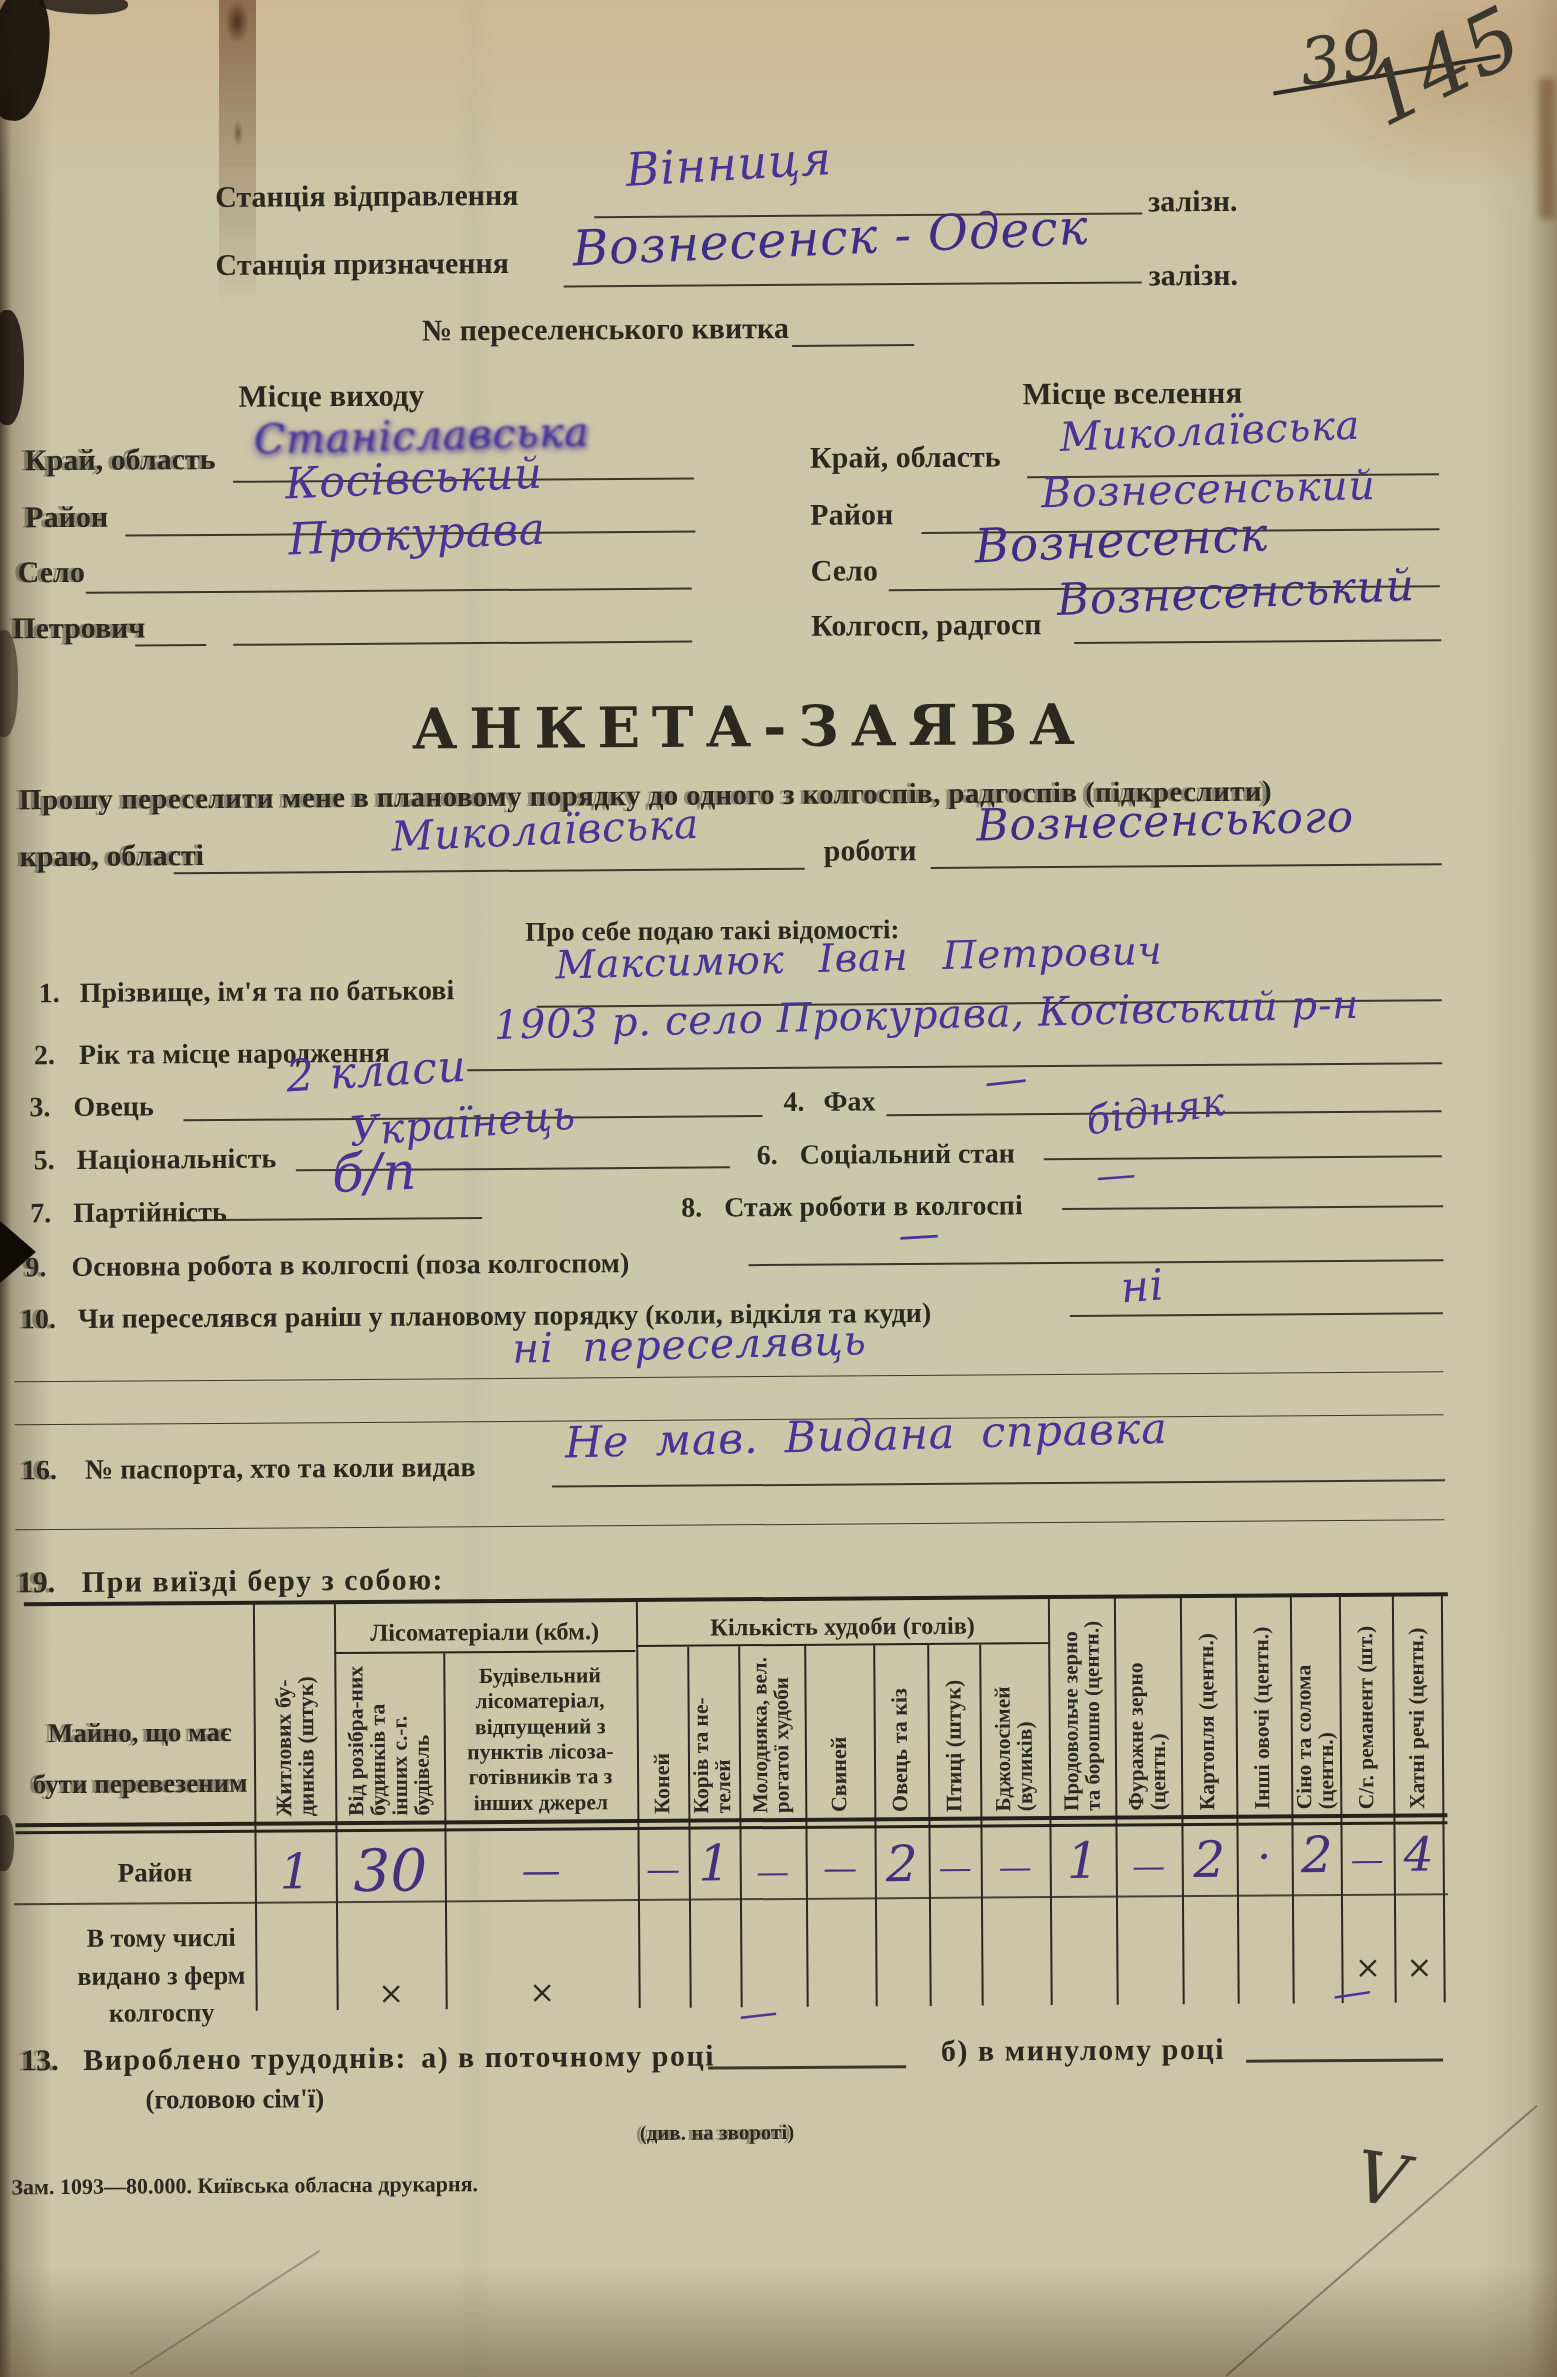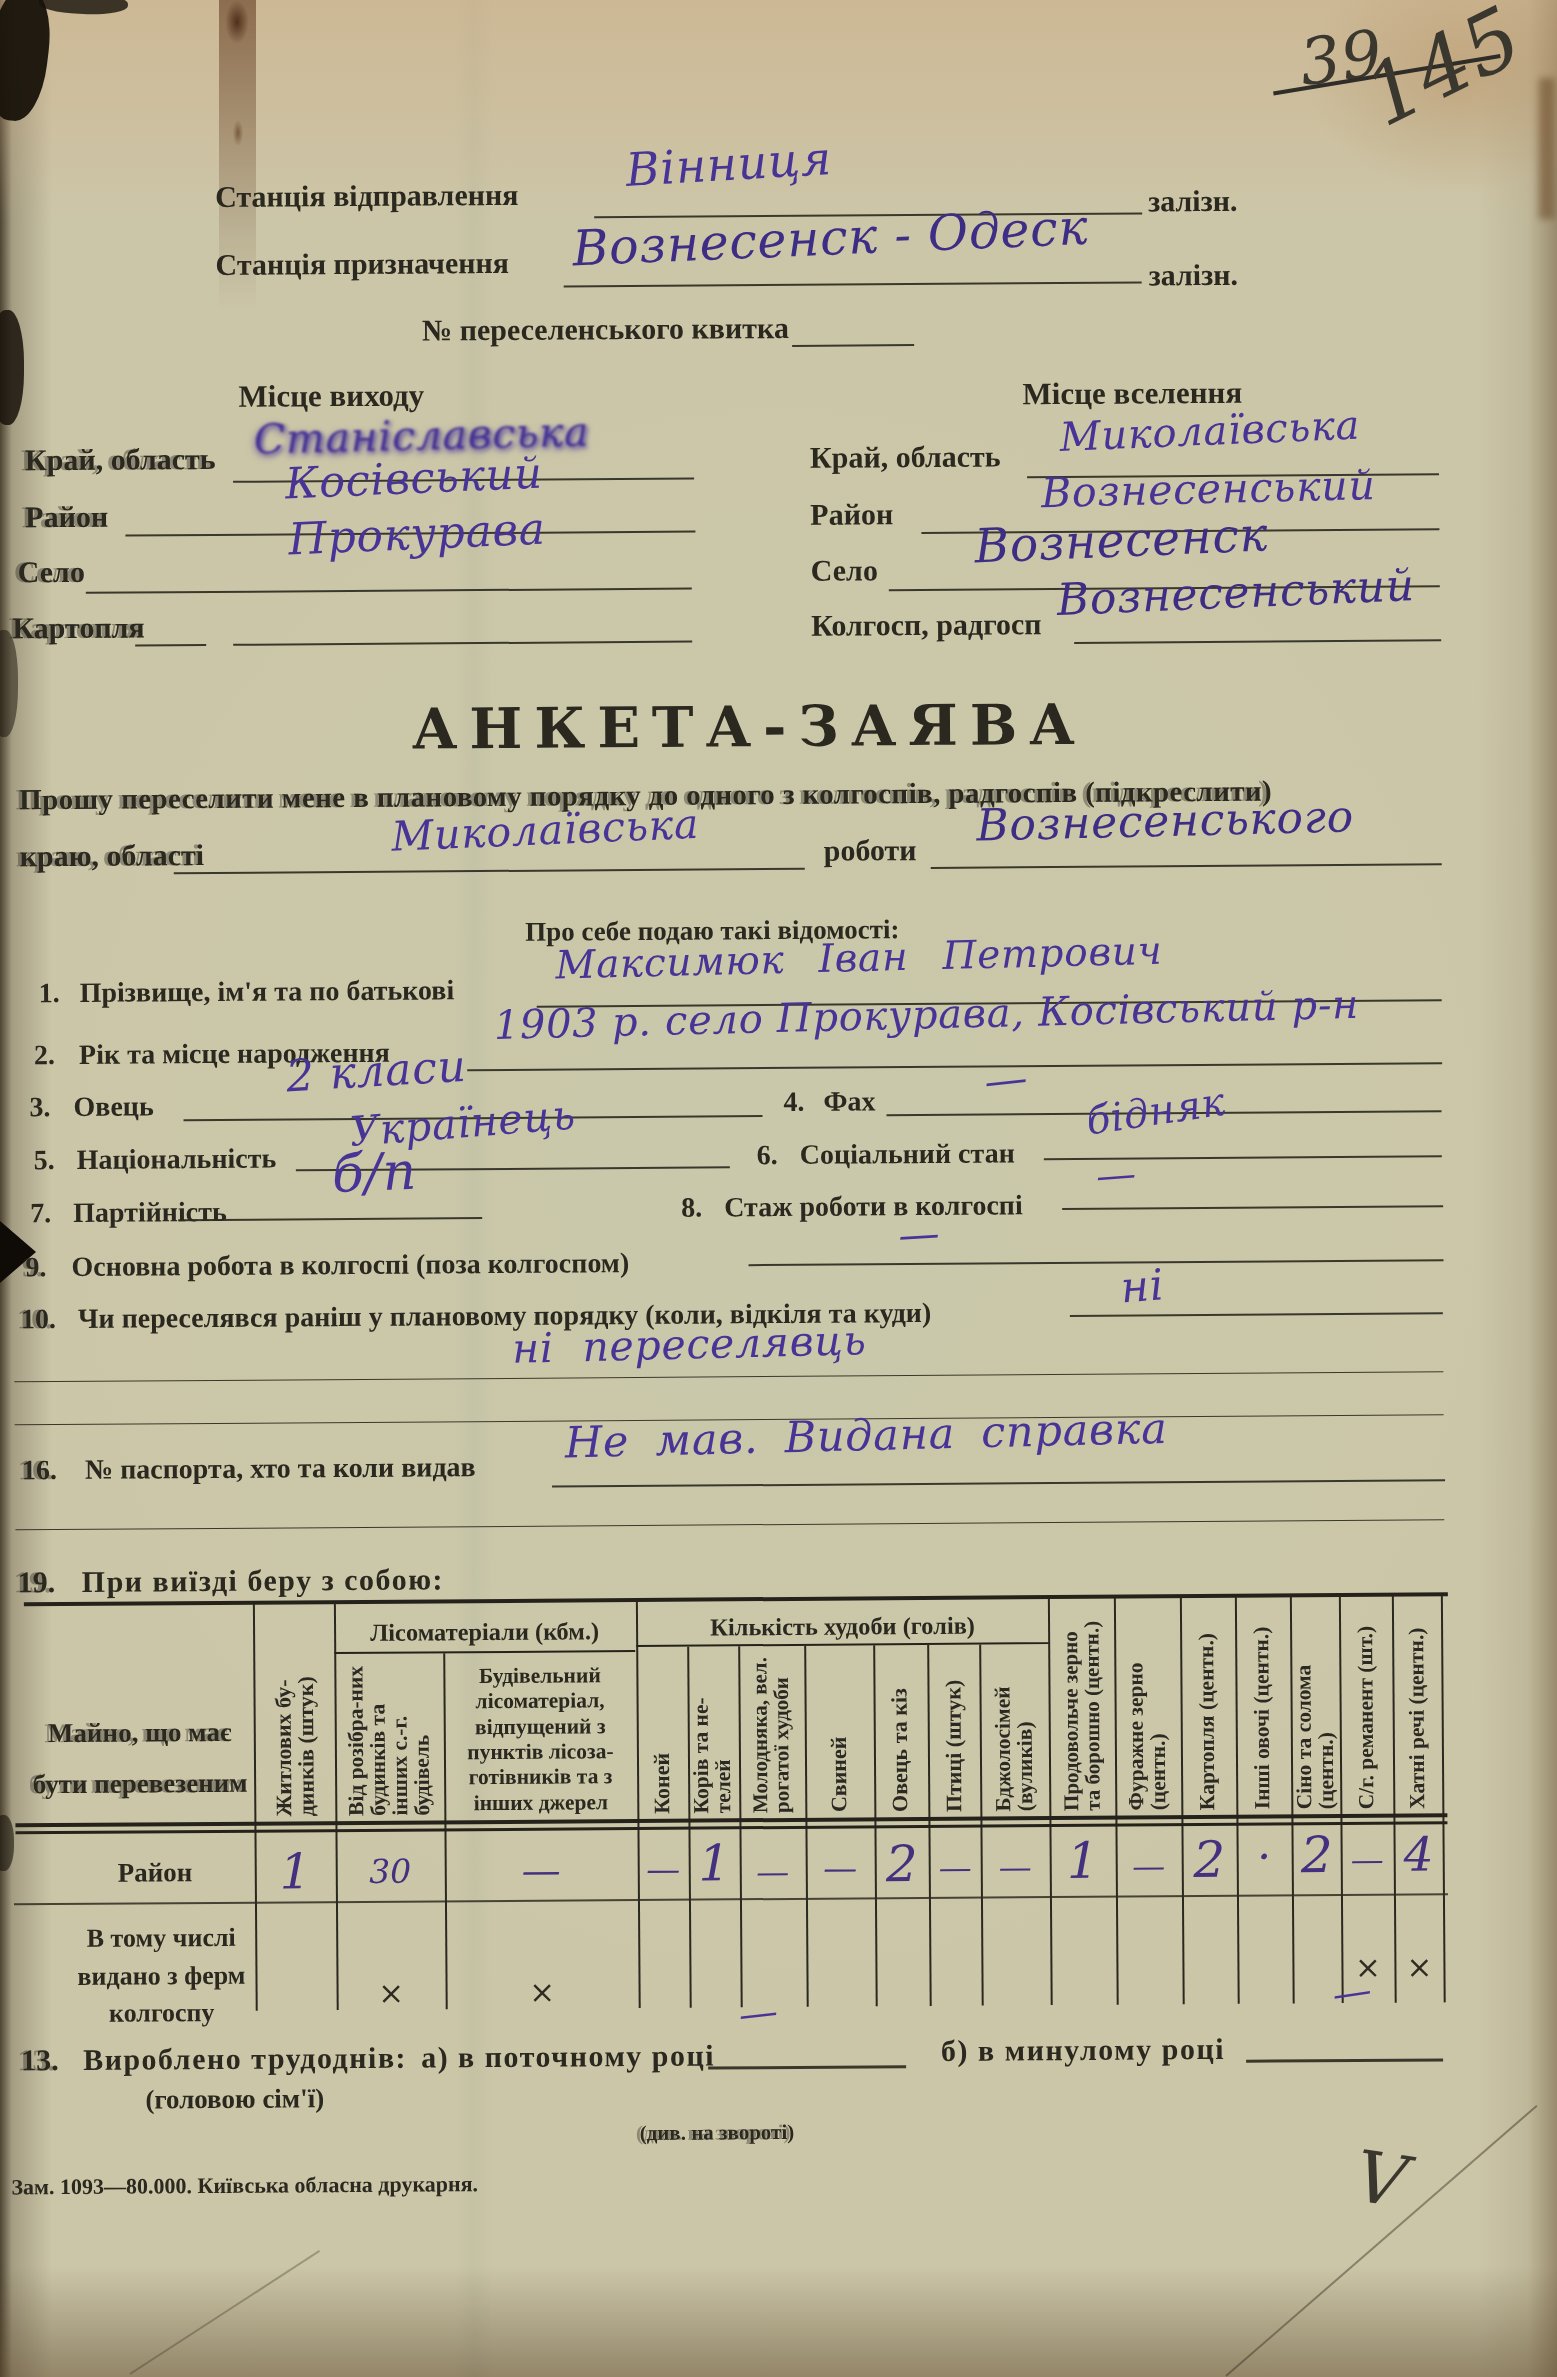--- a/index.html
+++ b/index.html
@@ -74,21 +74,21 @@
     <div class="lbl" style="left:244px;top:375px;font-size:31px;">Місце виходу</div>
     <div class="lbl dbl" style="left:30px;top:438px;font-size:30px;">Край, область</div>
     <div class="line" style="left:238px;top:477px;width:461px;"></div>
     <div class="hw" style="left:259px;top:412px;font-size:41px;filter:blur(1px);text-shadow:2.2px 1.5px 4.4px rgba(70,52,150,.8),-1.5px 3px 7.4px rgba(70,52,150,.55);transform:rotate(-1deg);">Станіславська</div>
     <div class="lbl dbl" style="left:30px;top:495px;font-size:30px;">Район</div>
     <div class="line" style="left:130px;top:530px;width:570px;"></div>
     <div class="hw" style="left:290px;top:455px;font-size:43px;transform:rotate(-2deg);">Косівський</div>
     <div class="lbl dbl" style="left:22px;top:550px;font-size:30px;">Село</div>
     <div class="line" style="left:90px;top:587px;width:606px;"></div>
     <div class="hw" style="left:293px;top:510px;font-size:44px;transform:rotate(-2deg);">Прокурава</div>
-    <div class="lbl dbl" style="left:16.3px;top:606px;font-size:30px;">Картопля</div>
+    <div class="lbl dbl" style="left:16.3px;top:606px;font-size:30px;">Петрович</div>
     <div class="line" style="left:139px;top:640px;width:71px;"></div>
     <div class="line" style="left:237px;top:640px;width:459px;"></div>
 
     <div class="lbl" style="left:1028px;top:378px;font-size:31px;">Місце вселення</div>
     <div class="lbl" style="left:815px;top:441px;font-size:30px;">Край, область</div>
     <div class="line" style="left:1032px;top:478px;width:412px;"></div>
     <div class="hw" style="left:1065px;top:416px;font-size:40px;transform:rotate(-2deg);">Миколаївська</div>
     <div class="lbl" style="left:815px;top:498px;font-size:30px;">Район</div>
     <div class="line" style="left:926px;top:533px;width:518px;"></div>
     <div class="hw" style="left:1046px;top:471px;font-size:41px;transform:rotate(-1deg);">Вознесенський</div>
@@ -248,21 +248,21 @@
         <span>Хатні речі (центн.)</span>
       </div>
 
     <div class="hrule" style="left:11px;top:1818px;width:1432px;height:3.7px;"></div>
     <div class="hrule" style="left:11px;top:1826px;width:1432px;height:3px;"></div>
 
     <div class="lbl" style="left:113px;top:1853px;font-size:27px;">Район</div>
     <div class="tv" style="left:250px;top:1831px;width:81px;height:74px;font-size:49px;">
         <span>1</span>
       </div>
-    <div class="tv" style="left:331px;top:1831px;width:109px;height:74px;font-size:33px;">
+    <div class="tv" style="left:331px;top:1831px;width:109px;height:74px;font-size:58px;">
         <span>30</span>
       </div>
     <div class="tv" style="left:440px;top:1831px;width:193px;height:74px;font-size:39px;">
         <span>—</span>
       </div>
     <div class="tv" style="left:633px;top:1831px;width:51px;height:74px;font-size:34px;">
         <span>—</span>
       </div>
     <div class="tv" style="left:684px;top:1826px;width:51px;height:74px;font-size:50px;">
         <span>1</span>

